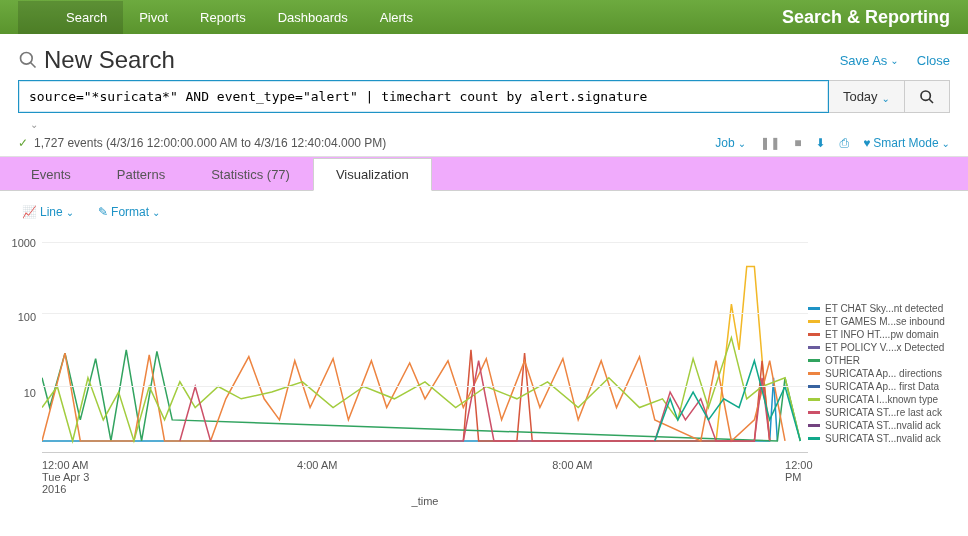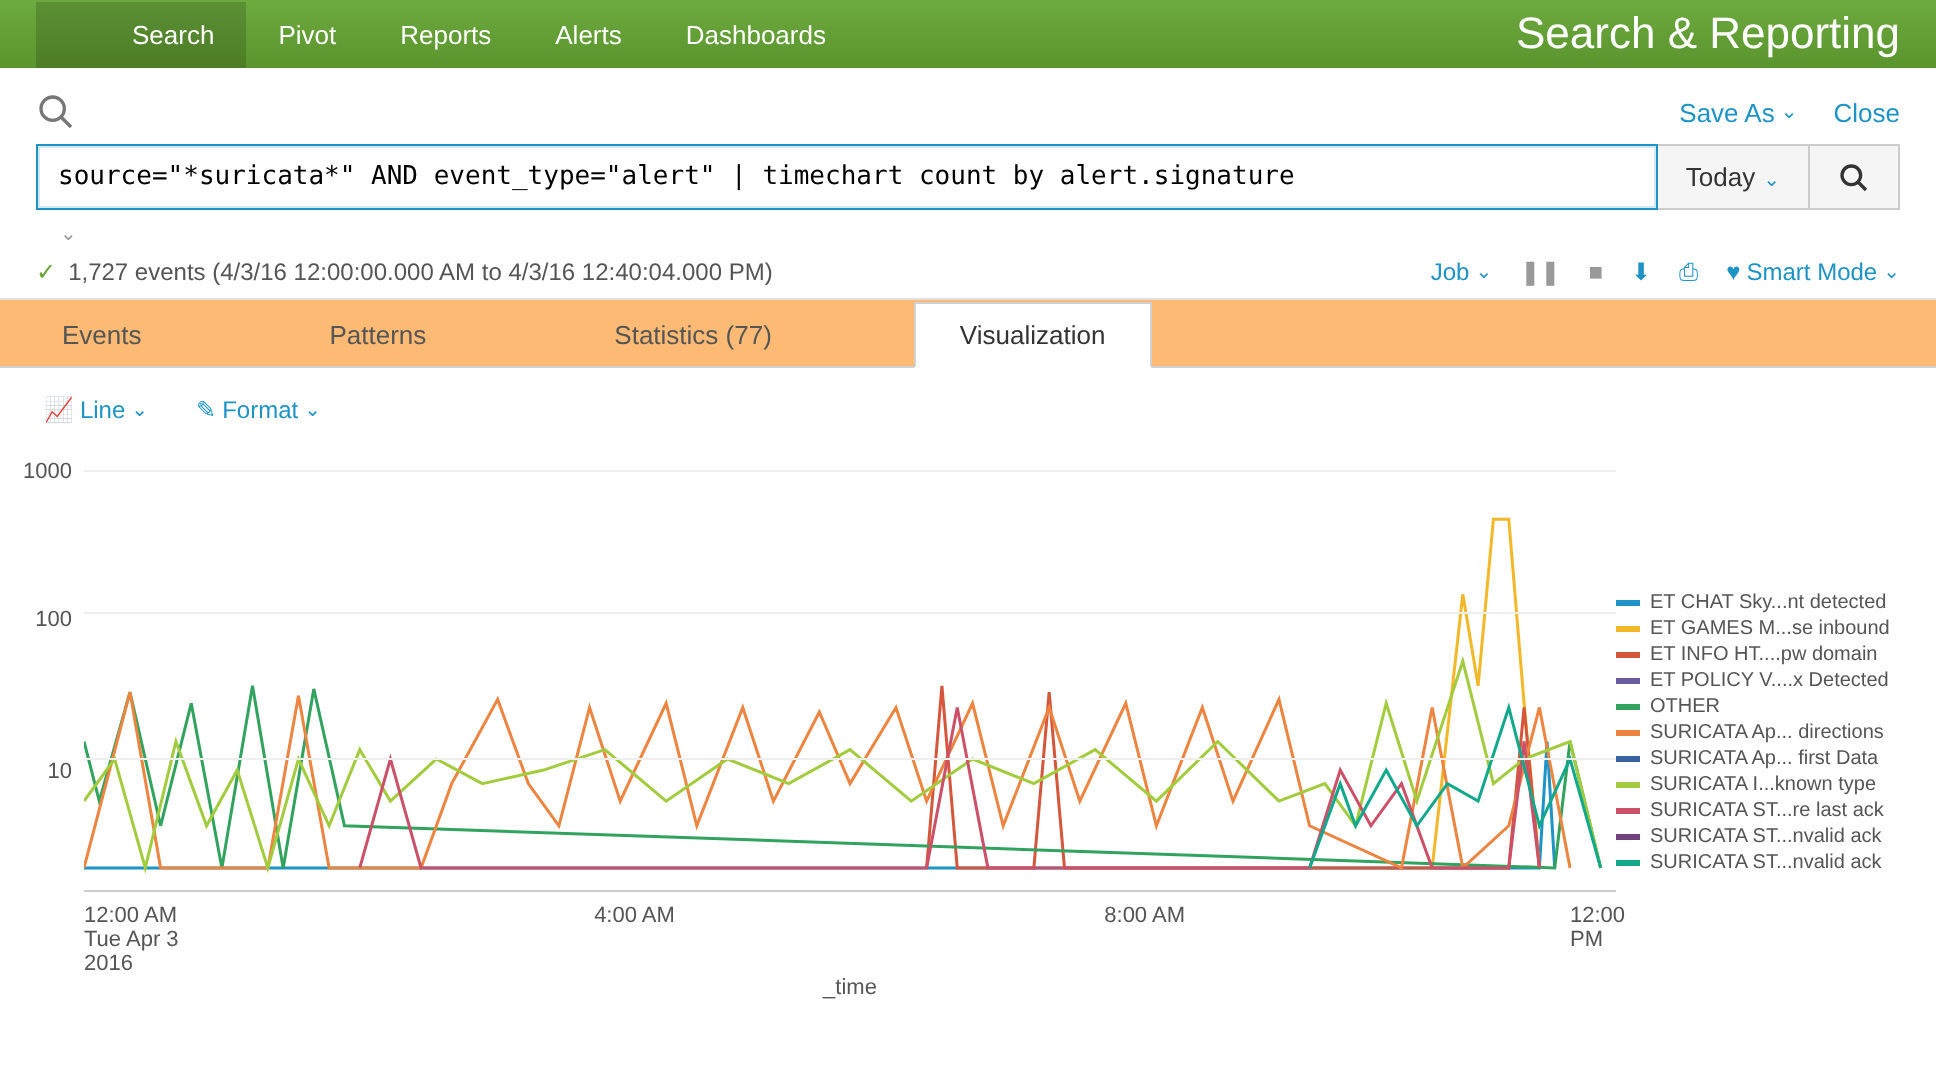--- a/index.html
+++ b/index.html
@@ -1,41 +1,41 @@
 <!DOCTYPE html>
 <html><head>
 <meta charset="utf-8">
 <style>
 * { margin: 0; padding: 0; box-sizing: border-box; }
 body { font-family: "Helvetica Neue", Arial, sans-serif; font-size: 13px; color: #333; background: #fff; width: 968px; }
 .top-nav { background: #5c9a2f; background: linear-gradient(#6daa3f, #5a942d); height: 34px; display: flex; align-items: center; justify-content: space-between; padding: 0 18px; color: #fff; }
 .top-nav-left { display: flex; gap: 0; }
 .nav-item { padding: 9px 16px; font-size: 13px; cursor: pointer; }
 .nav-item.active { background: rgba(0,0,0,0.15); padding-left: 48px; }
-.app-title { font-weight: 400; font-size: 22px; }
+.app-title { font-weight: 700; font-size: 18px; }
 .search-header { display: flex; justify-content: space-between; align-items: center; padding: 12px 18px 6px 18px; }
 .search-title-wrap { display: flex; align-items: center; gap: 6px; }
 .search-title { font-size: 24px; font-weight: 300; color: #333; }
 .mag-icon { width: 20px; height: 20px; color: #777; }
 .header-actions { display: flex; gap: 18px; font-size: 13px; color: #1e93c6; text-align: center; }
 .header-action { cursor: pointer; display: flex; align-items: center; gap: 3px; }
 .chev { font-size: 10px; color: #1e93c6; }
 .search-bar-row { display: flex; padding: 0 18px 6px 18px; gap: 0; }
 .search-input { flex: 1; border: 1px solid #1e93c6; padding: 8px 10px; font-family: "Consolas", "Monaco", monospace; font-size: 13px; outline: none; box-shadow: inset 0 0 0 1px rgba(30,147,198,0.2); }
 .time-btn { border: 1px solid #ccc; border-left: none; background: #f5f5f5; padding: 8px 14px; font-size: 13px; cursor: pointer; display: flex; align-items: flex-end; gap: 4px; }
 .run-btn { border: 1px solid #ccc; border-left: none; background: #f5f5f5; padding: 6px 14px; cursor: pointer; display: flex; align-items: center; }
 .caret-row { padding: 0 18px 2px 30px; font-size: 10px; color: #999; }
 .meta-row { display: flex; justify-content: space-between; align-items: center; padding: 4px 18px 6px 18px; border-bottom: 1px solid #e0e0e0; font-size: 12px; }
 .meta-left { display: flex; align-items: center; gap: 6px; color: #555; }
 .check { color: #65a637; }
 .meta-right { display: flex; align-items: flex-start; gap: 14px; color: #999; }
 .meta-link { color: #1e93c6; cursor: pointer; display: flex; align-items: center; gap: 3px; }
 .meta-icon { color: #999; cursor: pointer; }
 .bulb { color: #1e93c6; }
-.tabs-row { display: flex; border-bottom: 1px solid #d0d0d0; background: #fdba74; padding-left: 8px; gap: 48px; }
+.tabs-row { display: flex; border-bottom: 1px solid #d0d0d0; background: #f0abfc; padding-left: 8px; }
 .tab { padding: 8px 22px; font-size: 13px; color: #555; cursor: pointer; border: 1px solid transparent; position: relative; top: 1px; }
 .tab.active { background: #fff; border: 1px solid #d0d0d0; border-bottom: 1px solid #fff; color: #333; }
 .viz-controls { padding: 14px 18px 4px 22px; display: flex; gap: 24px; }
 .viz-ctrl { color: #1e93c6; font-size: 12px; cursor: pointer; display: flex; align-items: center; gap: 3px; }
 .chart-wrap { display: flex; padding: 0 10px 10px 2px; }
 .chart-area { flex: 1; position: relative; }
 .y-axis { position: absolute; left: 0; top: 8px; bottom: 40px; width: 36px; }
 .y-tick { position: absolute; right: 2px; font-size: 11px; color: #555; transform: translateY(-50%); }
 .plot { position: absolute; left: 40px; right: 0; top: 8px; bottom: 50px; border-bottom: 1px solid #ccc; }
 .gridline { position: absolute; left: 0; right: 0; border-top: 1px solid #eee; }
@@ -48,32 +48,33 @@
 svg.lines { width: 100%; height: 100%; }
 </style>
 </head>
 <body>
 
 <div class="top-nav">
   <div class="top-nav-left">
     <div class="nav-item active">Search</div>
     <div class="nav-item">Pivot</div>
     <div class="nav-item">Reports</div>
+    <div class="nav-item">Dashboards</div>
     <div class="nav-item">Alerts</div>
-    <div class="nav-item">Dashboards</div>
   </div>
   <div class="app-title">Search &amp; Reporting</div>
 </div>
 
 <div class="search-header">
   <div class="search-title-wrap">
     <svg class="mag-icon" viewBox="0 0 24 24" fill="none" stroke="currentColor" stroke-width="2">
         <circle cx="10" cy="10" r="7"></circle>
         <line x1="15" y1="15" x2="21" y2="21"></line>
       </svg>
+    <div class="search-title">New Search</div>
   </div>
   <div class="header-actions">
     <div class="header-action">
         <span>Save As</span>
         <span class="chev">⌄</span>
       </div>
     <div class="header-action">Close</div>
   </div>
 </div>
 

